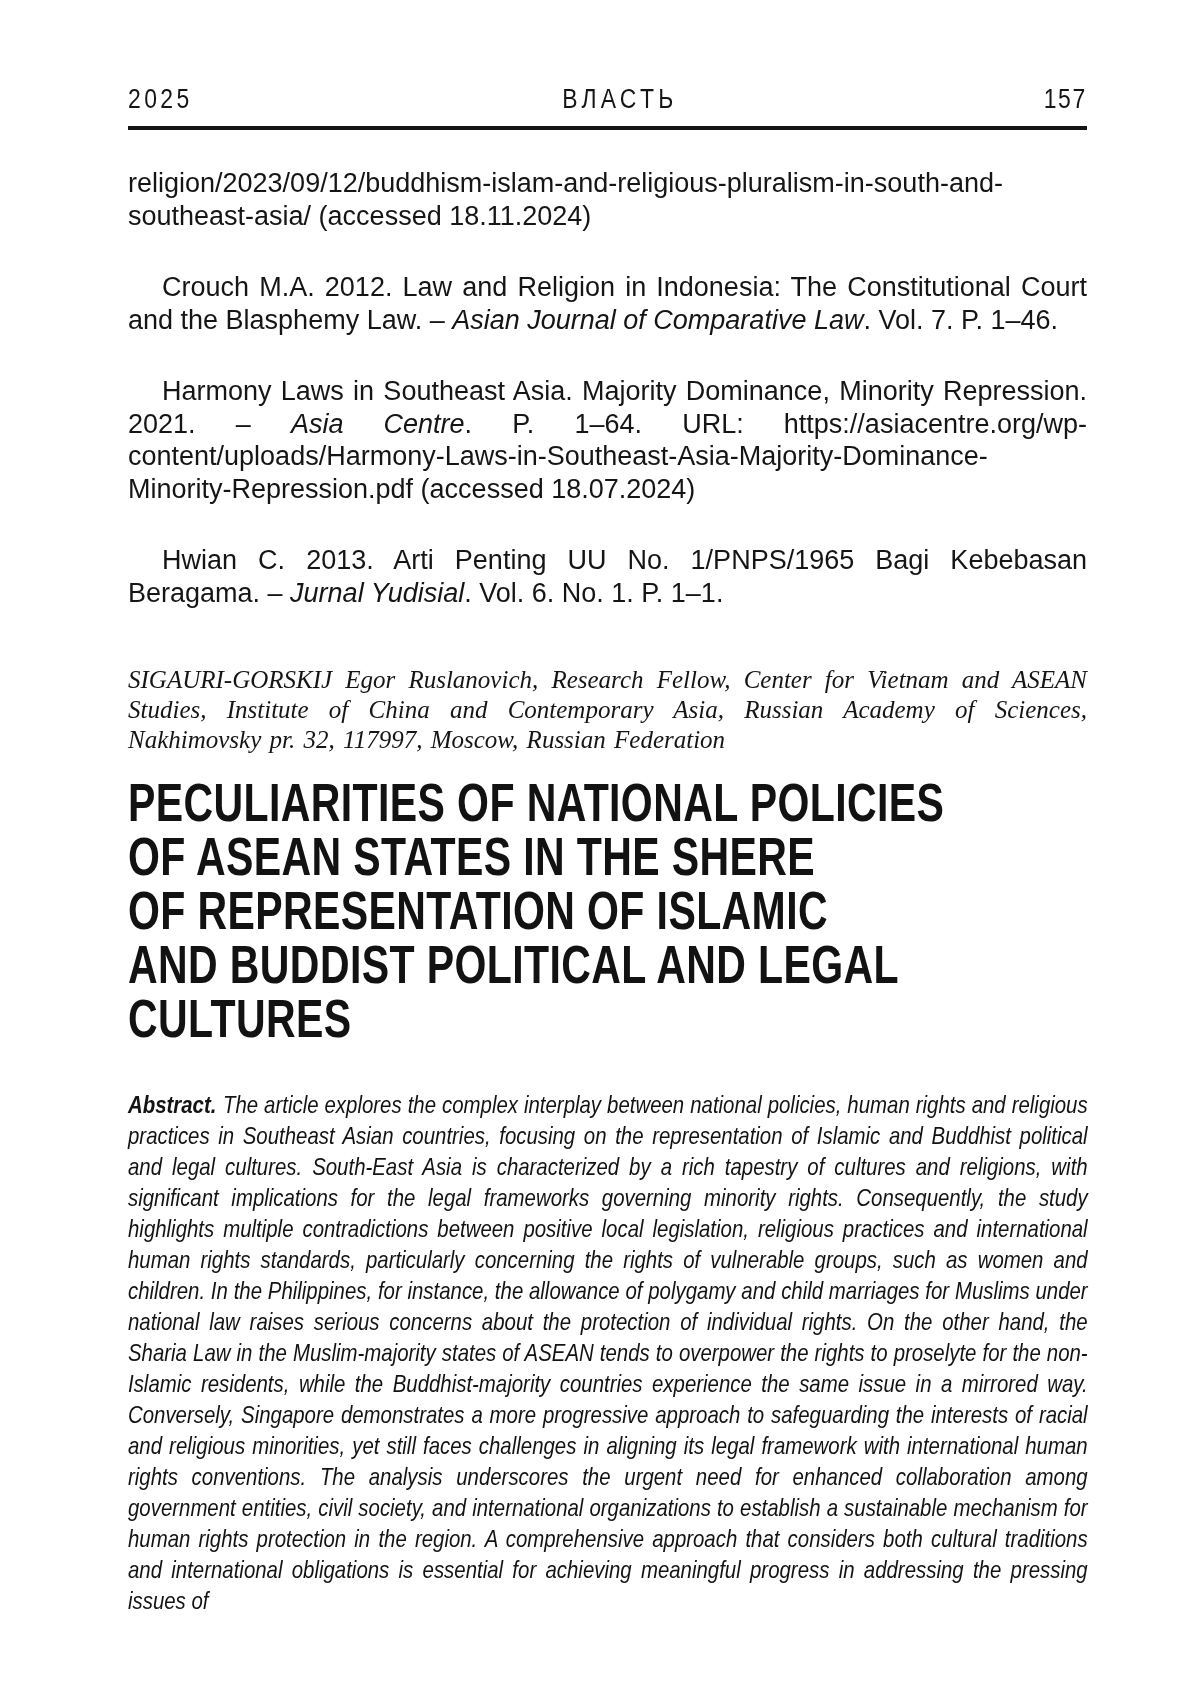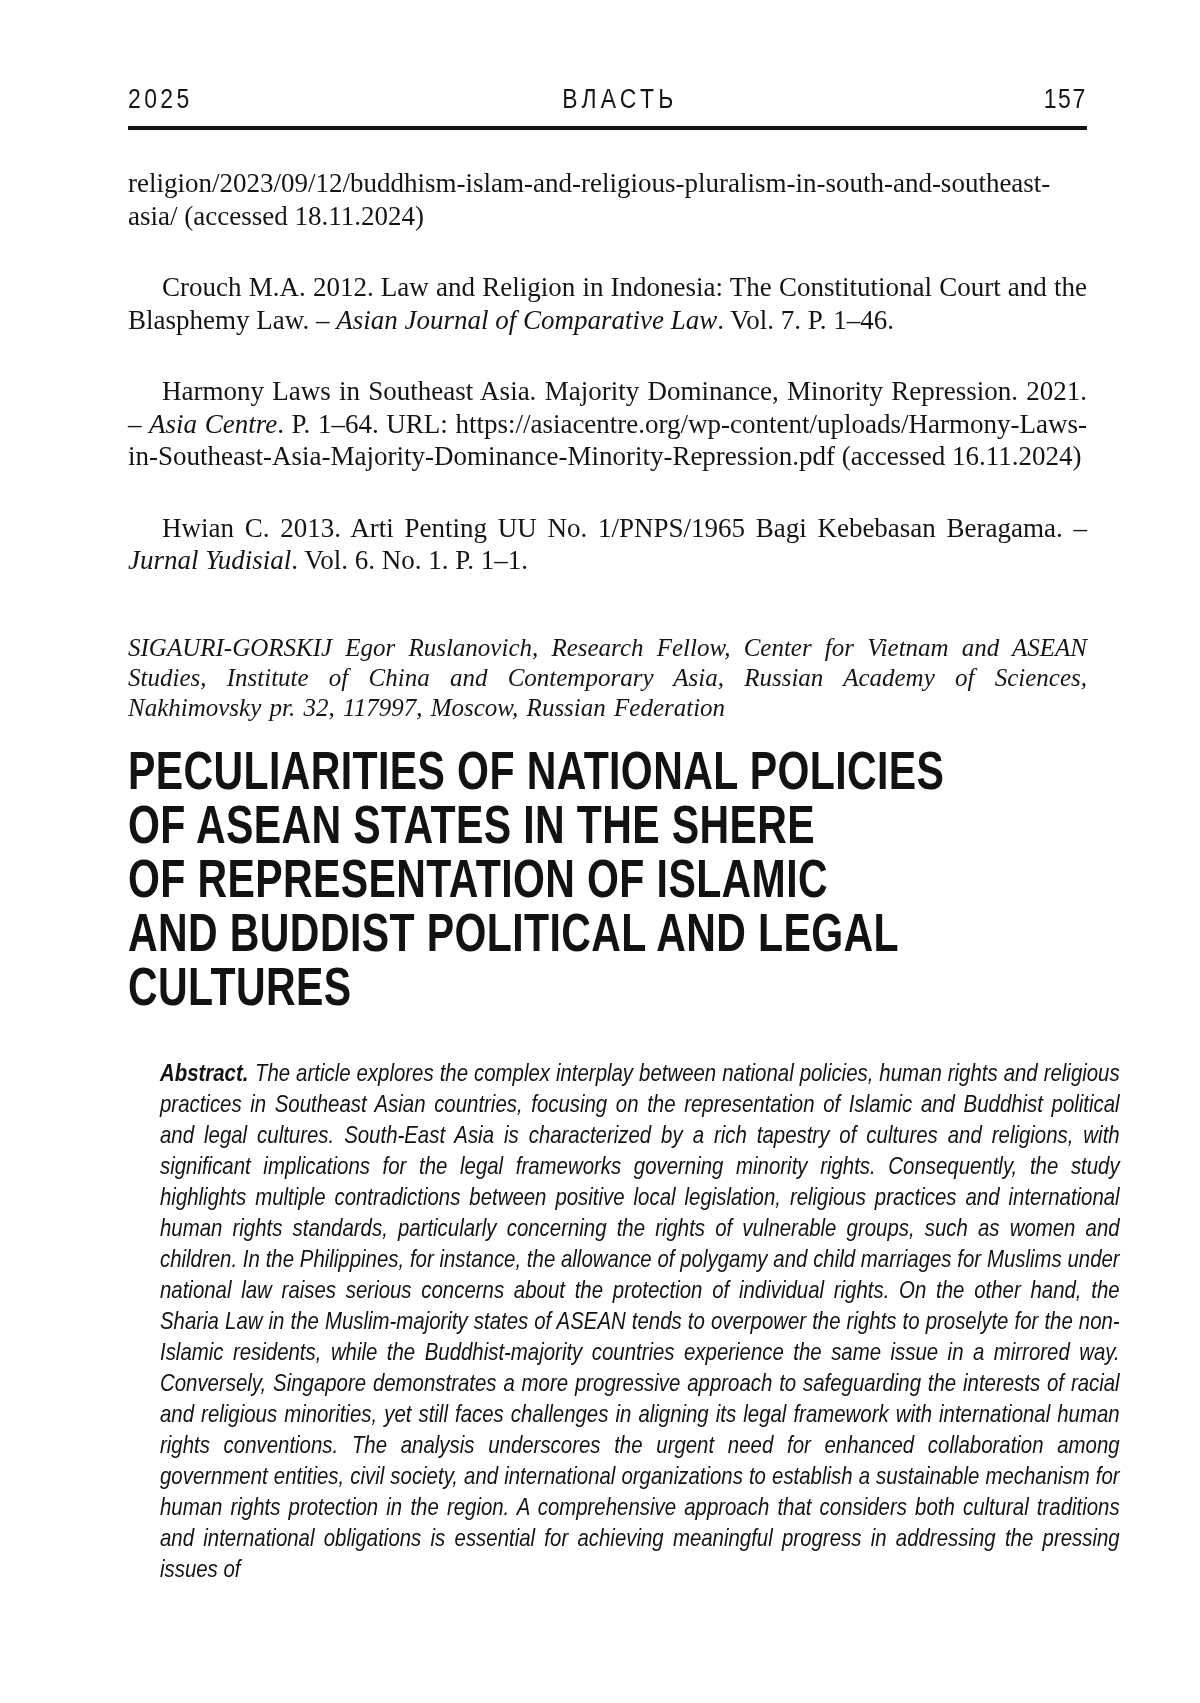--- a/index.html
+++ b/index.html
@@ -39,21 +39,21 @@
 
   .rule {
     margin-top: 12px;
     height: 4px;
     background: #141414;
   }
 
   
   .refs {
     margin-top: 37px;
-    font-family: Liberation Serif, serif;
+    font-family: Liberation Sans, sans-serif;
     font-size: 27px;
     line-height: 32.5px;
     text-align: justify;
     overflow-wrap: break-word;
   }
   .ref { margin: 0; }
   .ref.ind { text-indent: 34px; margin-top: 39px; }
   .it { font-style: italic; }
 
   
@@ -80,21 +80,20 @@
     line-height: 54px;
     letter-spacing: 0.5px;
     transform: scaleX(0.76);
     transform-origin: 0 50%;
   }
 
   
   .abstract-wrap {
     margin-top: 44px;
     width: 960px;
-    margin-left: 32px;
   }
   .abstract {
     margin: 0;
     width: 1129px;                 
     transform: scaleX(0.85);
     transform-origin: 0 0;
     font-family: "Liberation Sans", sans-serif;
     font-style: italic;
     font-size: 24px;
     line-height: 31px;
@@ -116,21 +115,21 @@
     <span class="hdr-item hdr-left">2025</span>
     <span class="hdr-item hdr-center">ВЛАСТЬ</span>
     <span class="hdr-item hdr-right">157</span>
   </header>
 
   <div class="rule"></div>
 
   <section class="refs" id="refs">
       <p class="ref"><span>religion/2023/09/12/buddhism-islam-and-religious-pluralism-in-south-and-southeast-asia/ (accessed 18.11.2024)</span></p>
       <p class="ref ind"><span>Crouch M.A. 2012. Law and Religion in Indonesia: The Constitutional Court and the Blasphemy Law. – </span><span class="it">Asian Journal of Comparative Law</span><span>. Vol. 7. P. 1–46.</span></p>
-      <p class="ref ind"><span>Harmony Laws in Southeast Asia. Majority Dominance, Minority Repression. 2021. – </span><span class="it">Asia Centre</span><span>. P. 1–64. URL: https://asiacentre.org/wp-content/uploads/Harmony-Laws-in-Southeast-Asia-Majority-Dominance-Minority-Repression.pdf (accessed 16.11.2024)</span></p>
+      <p class="ref ind"><span>Harmony Laws in Southeast Asia. Majority Dominance, Minority Repression. 2021. – </span><span class="it">Asia Centre</span><span>. P. 1–64. URL: https://asiacentre.org/wp-content/uploads/Harmony-Laws-in-Southeast-Asia-Majority-Dominance-Minority-Repression.pdf (accessed 18.07.2024)</span></p>
       <p class="ref ind"><span>Hwian C. 2013. Arti Penting UU No. 1/PNPS/1965 Bagi Kebebasan Beragama. – </span><span class="it">Jurnal Yudisial</span><span>. Vol. 6. No. 1. P. 1–1.</span></p>
     </section>
 
   <p class="author">SIGAURI-GORSKIJ Egor Ruslanovich, Research Fellow, Center for Vietnam and ASEAN Studies, Institute of China and Contemporary Asia, Russian Academy of Sciences, Nakhimovsky pr. 32, 117997, Moscow, Russian Federation</p>
 
   <h1 class="title" id="title">
       <div class="title-line">PECULIARITIES OF NATIONAL POLICIES</div>
       <div class="title-line">OF ASEAN STATES IN THE SHERE</div>
       <div class="title-line">OF REPRESENTATION OF ISLAMIC</div>
       <div class="title-line">AND BUDDIST POLITICAL AND LEGAL</div>

